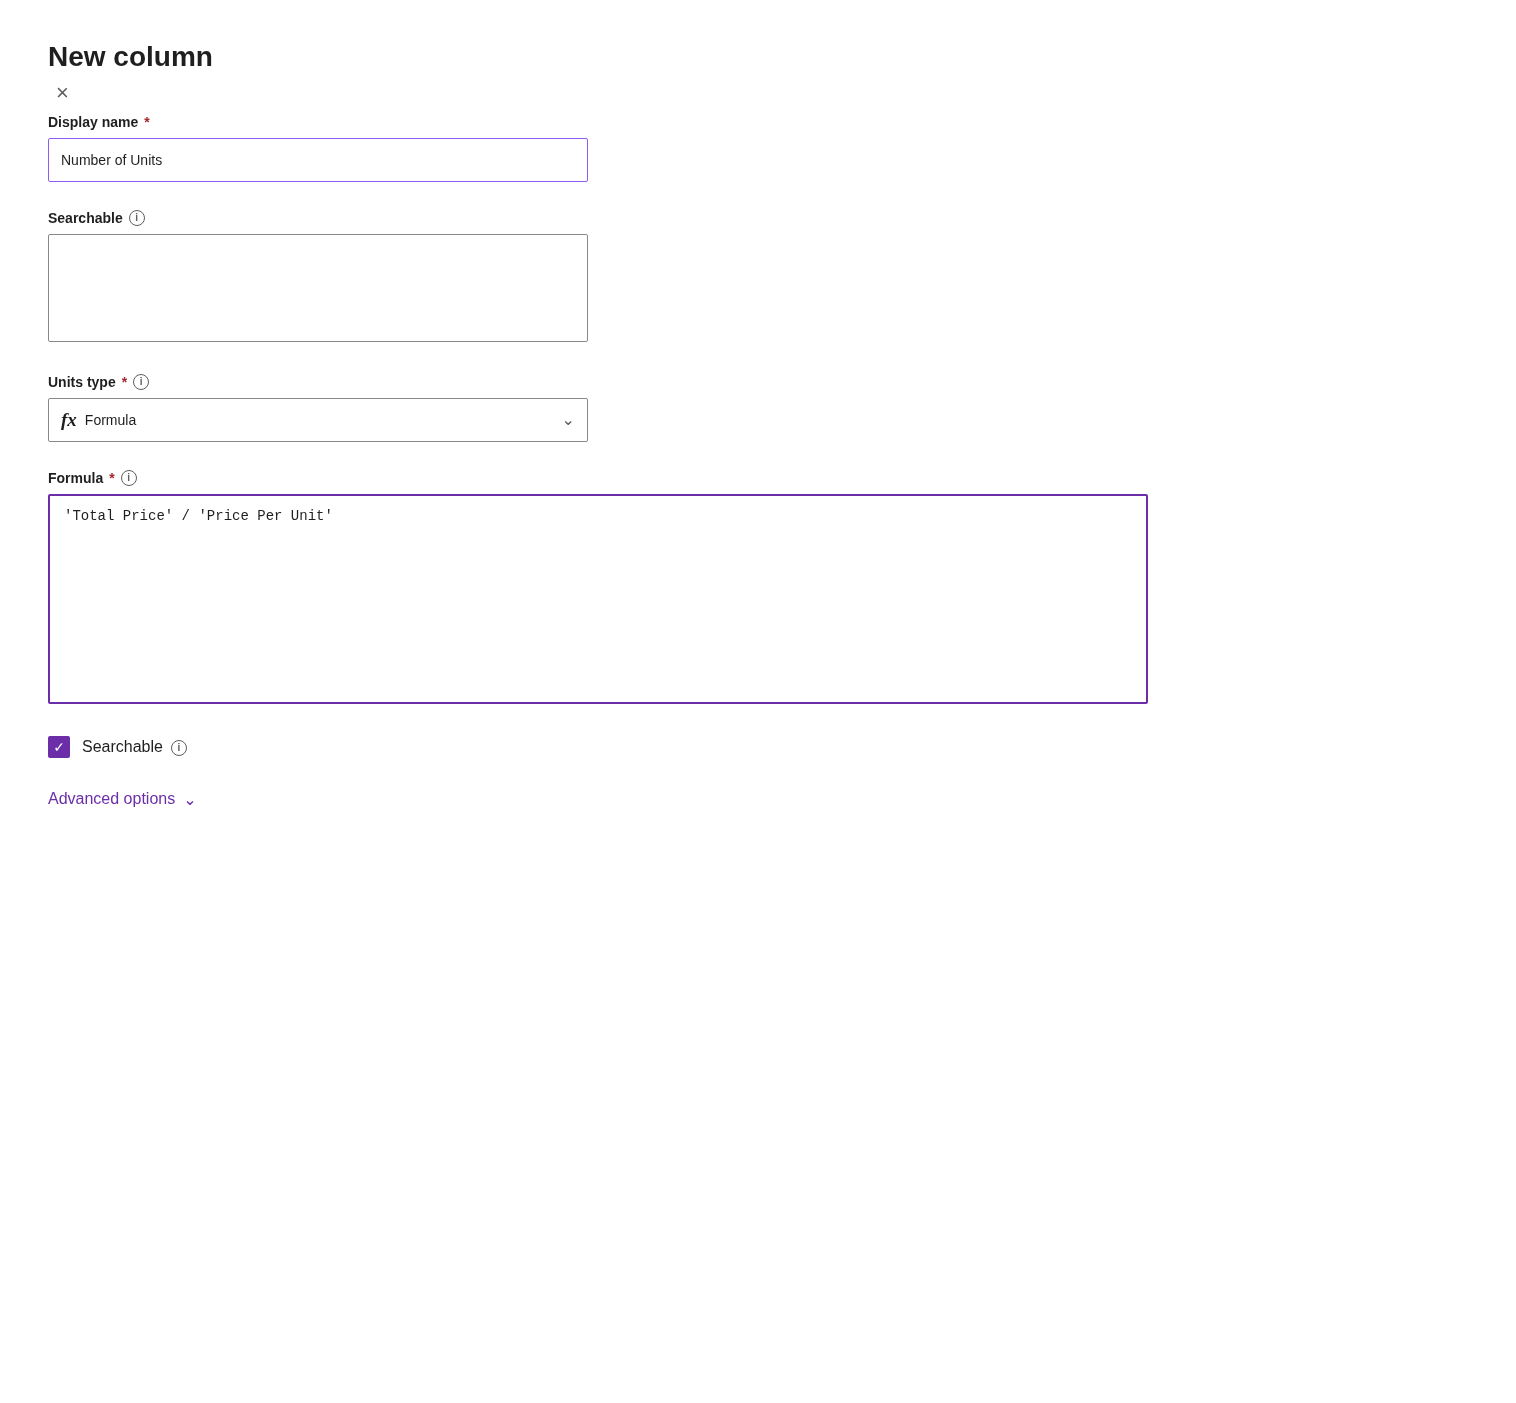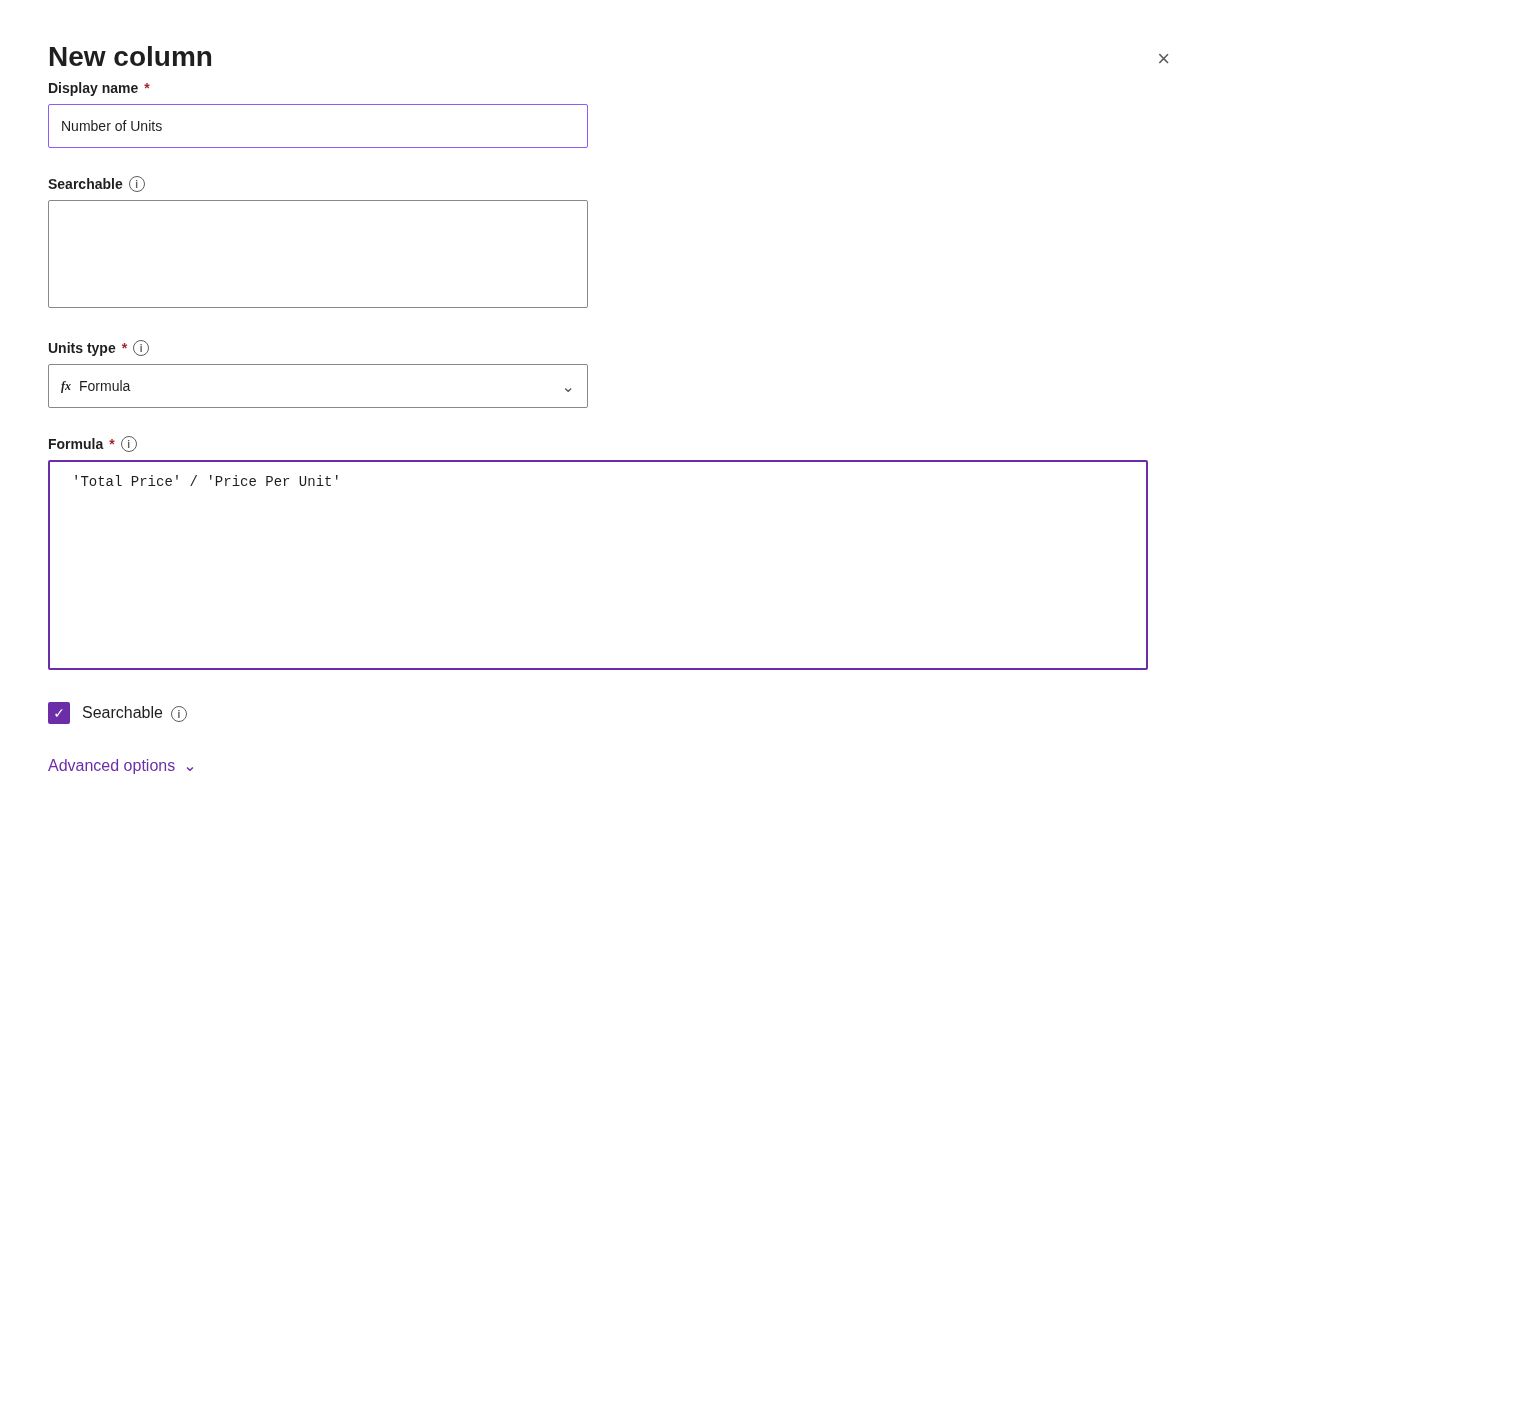--- a/index.html
+++ b/index.html
@@ -20,20 +20,21 @@
     .panel {
       max-width: 1130px;
       position: relative;
     }
 
     .panel-header {
       display: flex;
       justify-content: space-between;
       align-items: flex-start;
       margin-bottom: 6px;
+      flex-direction: column;
     }
 
     .panel-title {
       font-size: 28px;
       font-weight: 700;
       color: #1f1f1f;
       line-height: 1.2;
     }
 
     .close-btn {
@@ -143,37 +144,37 @@
 
     .select-left {
       display: flex;
       align-items: center;
       gap: 8px;
     }
 
     .fx-icon {
       font-style: italic;
       font-weight: 700;
-      font-size: 12px;
+      font-size: 19px;
       color: #1f1f1f;
       font-family: Georgia, serif;
     }
 
     .chevron-down {
       font-size: 16px;
       color: #605e5c;
     }
 
     .formula-textarea {
       width: 100%;
       max-width: 1100px;
       height: 210px;
       border: 2px solid #6B2EA8;
       border-radius: 2px;
-      padding: 12px 22px;
+      padding: 12px 14px;
       font-size: 14px;
       font-family: 'Courier New', Courier, monospace;
       color: #1f1f1f;
       resize: none;
       outline: none;
     }
 
     .checkbox-row {
       display: flex;
       align-items: center;

